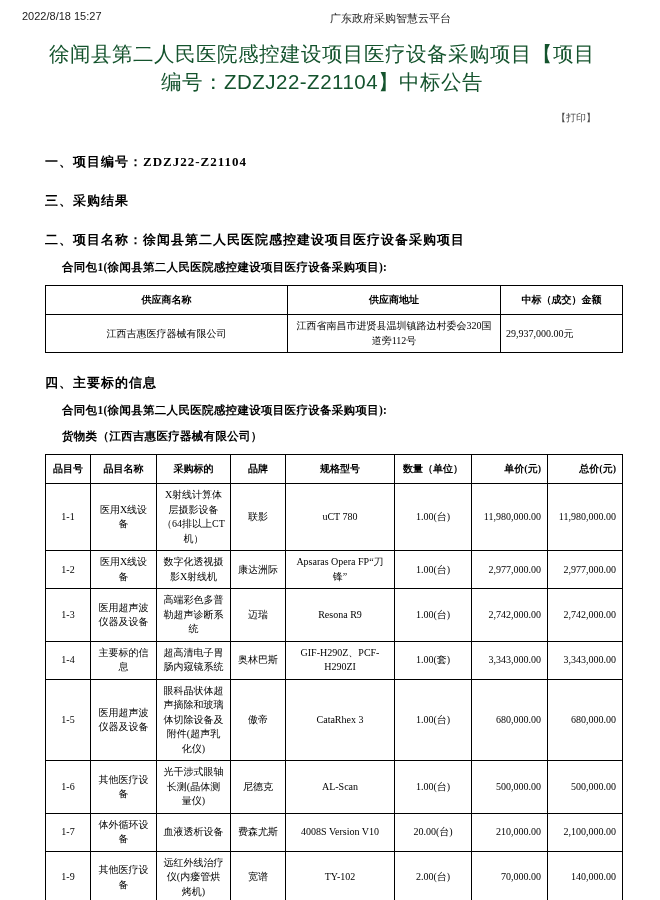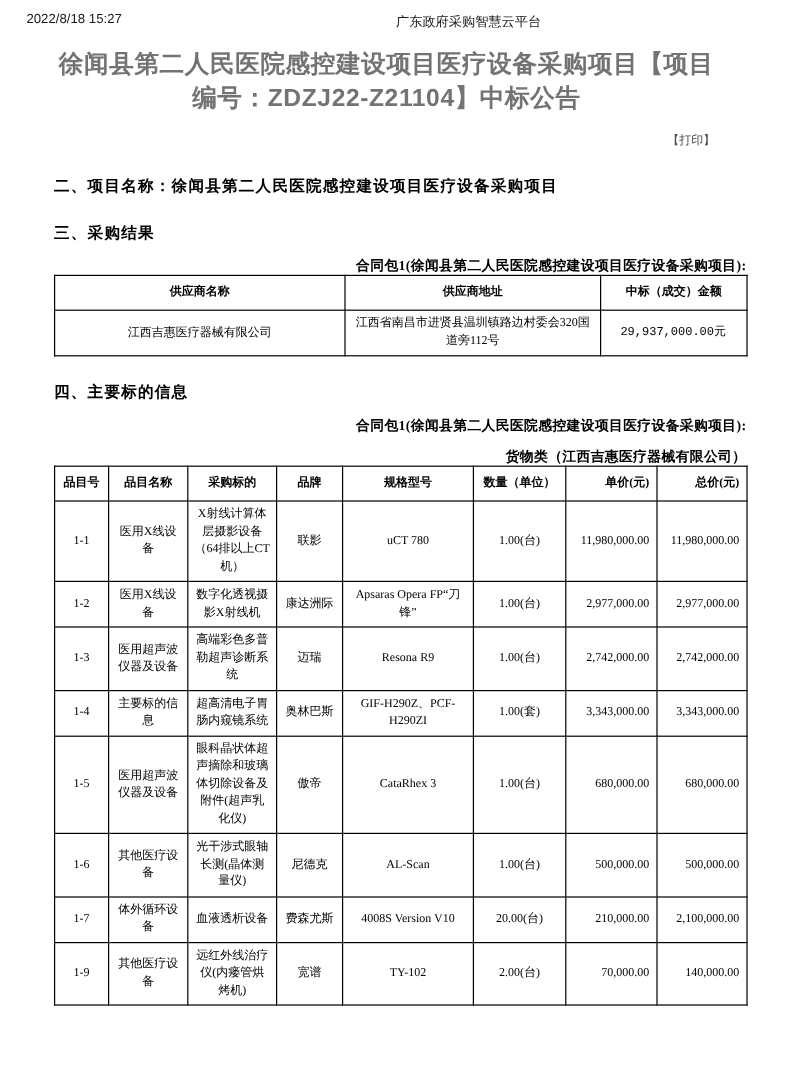--- a/index.html
+++ b/index.html
@@ -20,25 +20,25 @@
     color: #1a1a1a;
   }
   .timestamp { position: absolute; left: 22px; top: 10px; }
   .site-title { position: absolute; left: 330px; top: 11px; }
 
   
   .title {
     margin: 40px 46px 0 46px;
     text-align: center;
     font-family: "Liberation Sans", sans-serif;
-    font-weight: bold;
+    font-weight: normal;
     font-size: 20.5px;
     line-height: 1.35;
     letter-spacing: 0.5px;
-    color: #737373;
+    color: #14532d;
   }
   .print-link-row {
     margin: 12px 48px 14px 0;
     text-align: right;
     padding-left: 34px;
   }
   .print-link {
     font-size: 10px;
     color: #4a4a4a;
     cursor: pointer;
@@ -52,41 +52,41 @@
     font-weight: bold;
     letter-spacing: 1px;
     margin-top: 21px;
   }
   .heading-1 { margin-top: 28px; }
   .package-line {
     font-size: 11.5px;
     font-weight: bold;
     margin: 11px 0 0 17px;
     letter-spacing: 0.3px;
-    text-align: right;
   }
 
   table {
     border-collapse: collapse;
     table-layout: fixed;
     width: 577px;
+    margin-top: 10px;
   }
   th, td {
     border: 1px solid #000000;
     font-size: 10px;
     line-height: 1.45;
     padding: 4px 5px;
     text-align: center;
     vertical-align: middle;
     word-break: break-word;
     font-weight: normal;
   }
   th { font-weight: bold; height: 29px; }
   .supplier-table td { height: 37px; }
-  .supplier-table .col-amount { text-align: center; padding-right: 6px; font-family: Liberation Mono, monospace; }
+  .supplier-table .col-amount { text-align: left; padding-right: 6px; }
   .items-table th.num-h, .items-table .col-unit_price, .items-table .col-total_price {
     text-align: right;
     padding-right: 6px;
   }
   .items-table td { min-height: 22px; }
 </style>
 </head>
 <body>
 
 <div class="page">
@@ -95,22 +95,23 @@
   <div class="print-meta site-title">广东政府采购智慧云平台</div>
 
   <h1 class="title">徐闻县第二人民医院感控建设项目医疗设备采购项目【项目编号：ZDZJ22-Z21104】中标公告</h1>
 
   <div class="print-link-row">
     <span class="print-link">【打印】</span>
   </div>
 
   <div class="content">
 
+    <div class="section-heading heading-1">一、项目编号：ZDZJ22-Z21104</div>
+    <div class="section-heading">三、采购结果</div>
     <div class="section-heading">二、项目名称：徐闻县第二人民医院感控建设项目医疗设备采购项目</div>
-    <div class="section-heading">三、采购结果</div>
     <div class="package-line">合同包1(徐闻县第二人民医院感控建设项目医疗设备采购项目):</div>
 
     <table class="supplier-table">
       <colgroup>
         <col style="width:242px">
           <col style="width:213px">
           <col style="width:122px">
       </colgroup>
       <thead>
         <tr>

